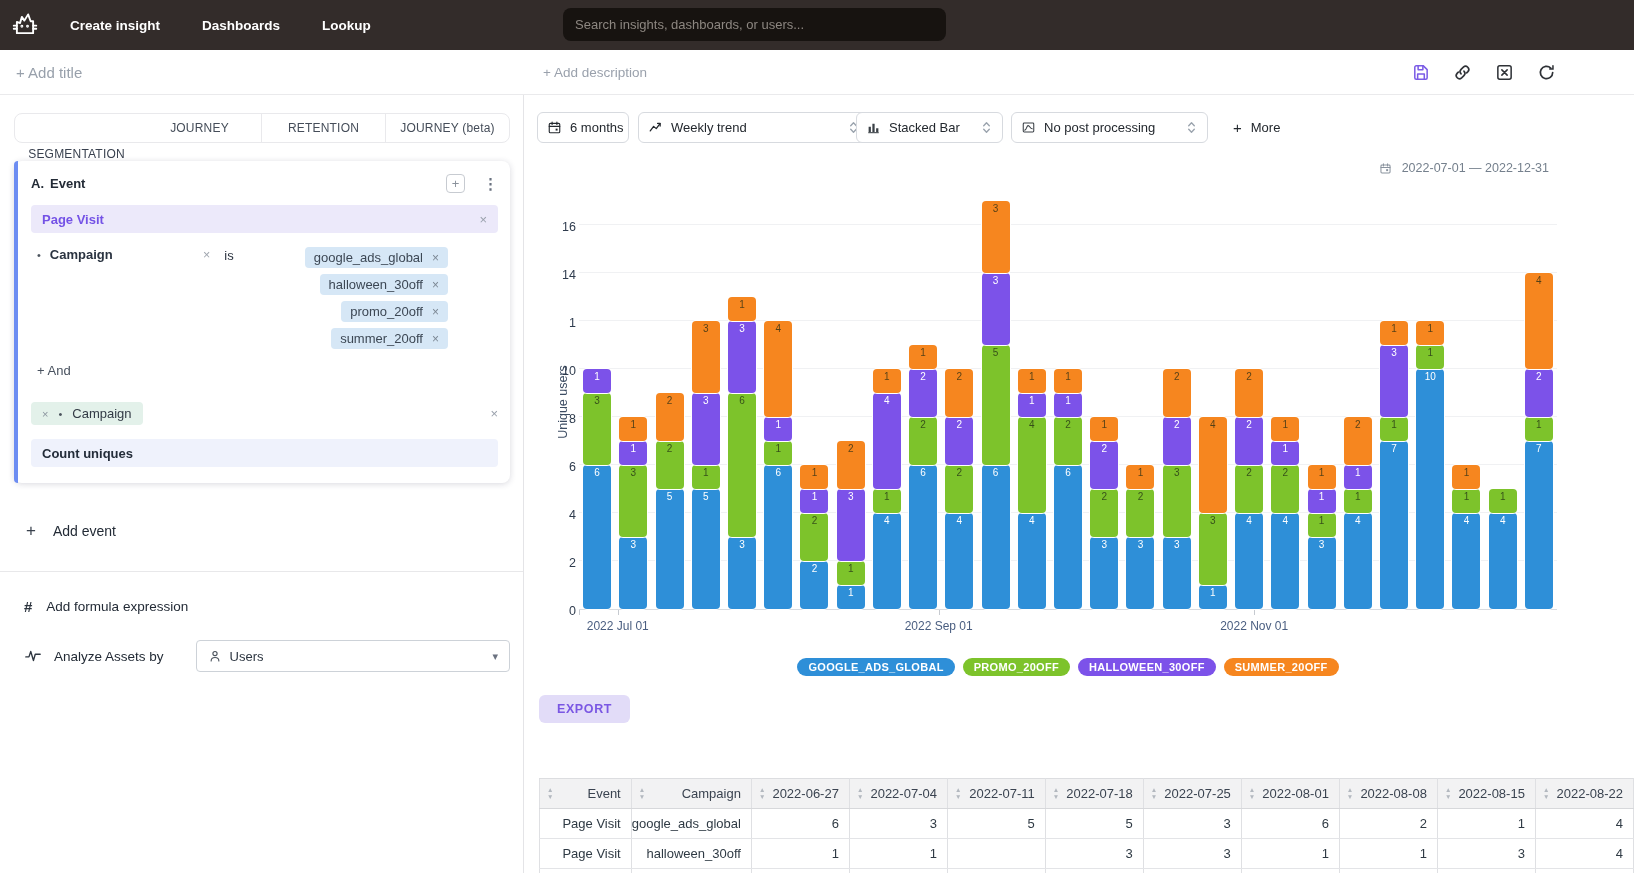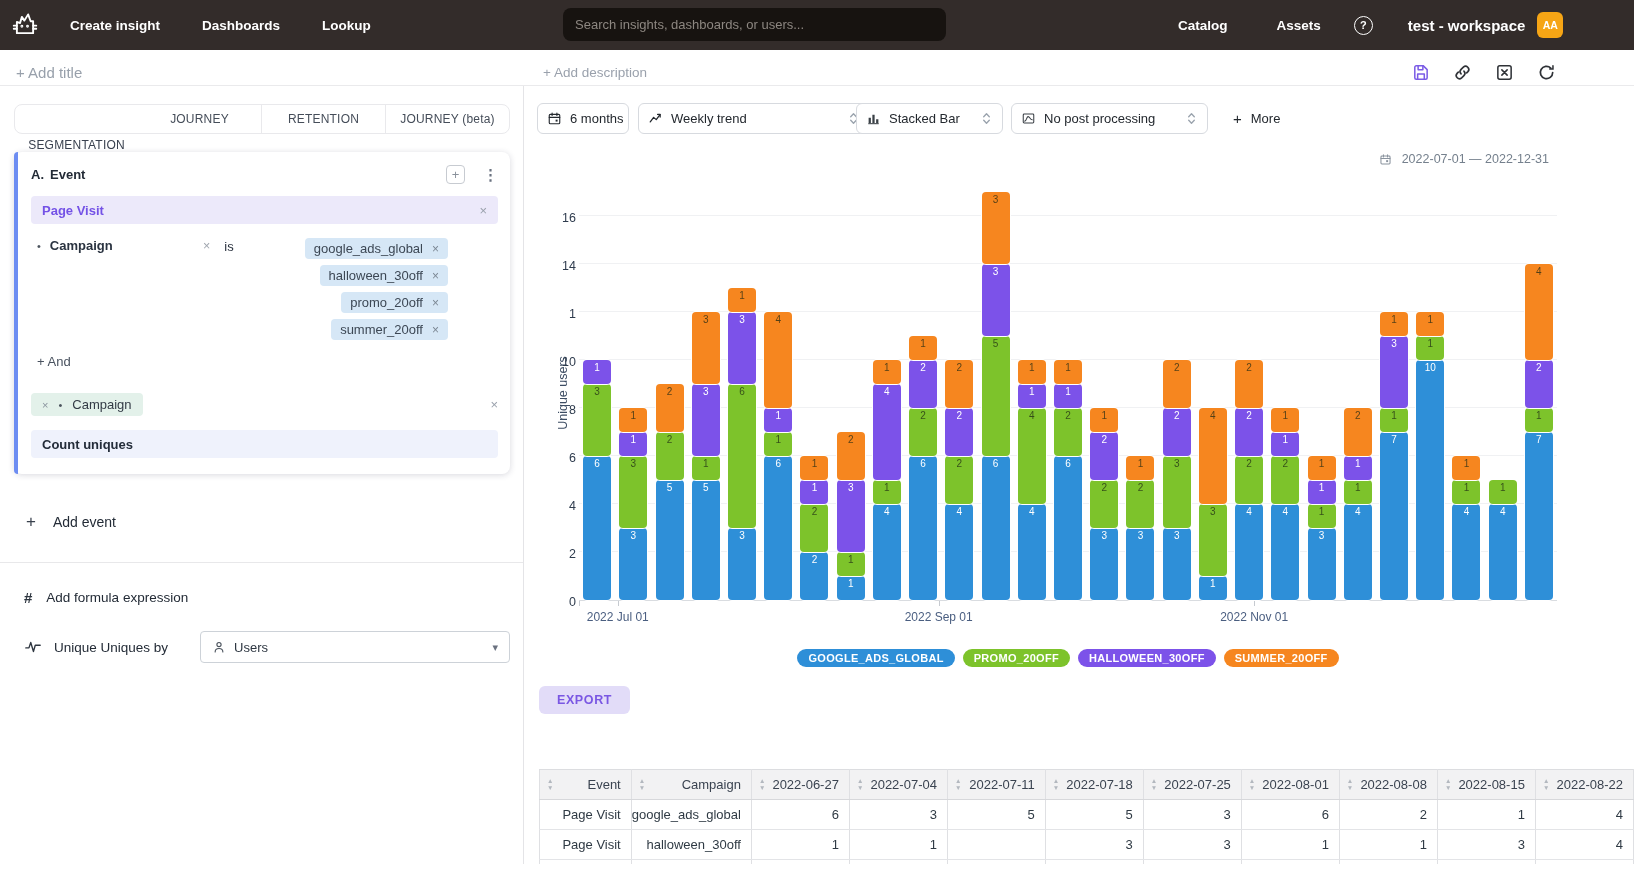--- a/index.html
+++ b/index.html
@@ -16,21 +16,21 @@
   .search input { width:100%; height:100%; background:transparent; border:none; outline:none; color:#C9C4BE; font-size:13px; padding:0 12px; font-family:"Liberation Sans", sans-serif; }
   .search input::placeholder { color:#8D8781; }
   .nav-right { position:absolute; left:1178px; display:flex; align-items:center; }
   .navlink.r1 { margin-right:49px; }
   .navlink.r2 { margin-right:33px; }
   .help-circle { width:19px; height:19px; border:1.6px solid #fff; border-radius:50%; color:#fff; font-size:11px; font-weight:700; display:flex; align-items:center; justify-content:center; cursor:pointer; margin-right:35px; }
   .workspace { color:#fff; font-size:15px; font-weight:700; margin-right:12px; white-space:nowrap; cursor:pointer; }
   .avatar { width:26px; height:26px; border-radius:6px; background:#F6A515; color:#fff; font-size:10.5px; font-weight:700; display:flex; align-items:center; justify-content:center; cursor:pointer; }
 
   
-  .titlebar { position:relative; height:36px; border-bottom:1px solid #EAEAEC; background:#fff; }
+  .titlebar { position:relative; height:45px; border-bottom:1px solid #EAEAEC; background:#fff; }
   .add-title { position:absolute; left:16px; top:14px; color:#98A0AB; font-size:15px; cursor:text; }
   .add-desc  { position:absolute; left:543px; top:15px; color:#9AA1AC; font-size:13.5px; cursor:text; }
   .tb-icons { position:absolute; right:78px; top:12px; display:flex; gap:22px; }
   .tb-icons .ibtn { width:20px; height:20px; display:flex; align-items:center; justify-content:center; cursor:pointer; }
 
   
   .main { position:relative; width:1634px; height:778px; display:flex; }
   .left { width:524px; height:100%; border-right:1px solid #E4E4E7; padding:18px 13px 0 14px; overflow:hidden; background:#fff; }
   .right { position:relative; width:1110px; height:100%; overflow:hidden; background:#fff; }
 
@@ -125,27 +125,20 @@
       </svg>
     </div>
     <nav class="navlinks">
       <span class="navlink">Create insight</span>
       <span class="navlink">Dashboards</span>
       <span class="navlink">Lookup</span>
     </nav>
     <div class="search">
       <input type="text" placeholder="Search insights, dashboards, or users..." style="">
     </div>
-    <div class="nav-right">
-      <span class="navlink r1">Catalog</span>
-      <span class="navlink r2">Assets</span>
-      <span class="help-circle">?</span>
-      <span class="workspace">test - workspace</span>
-      <span class="avatar">AA</span>
-    </div>
   </header>
 
   <div class="titlebar">
     <span class="add-title">+ Add title</span>
     <span class="add-desc">+ Add description</span>
     <div class="tb-icons">
       <span class="ibtn">
         <svg width="19" height="19" viewBox="0 0 20 20" fill="none" stroke="#7B5CE6" stroke-width="1.6" stroke-linejoin="round" stroke-linecap="round">
           <path d="M4 4.5 A1.5 1.5 0 0 1 5.5 3 H13 L17 7 V15.5 A1.5 1.5 0 0 1 15.5 17 H5.5 A1.5 1.5 0 0 1 4 15.5 Z"></path>
           <path d="M7.5 3 V7 H12.5 V3"></path>
@@ -254,21 +247,21 @@
         <span class="hash">#</span>
         <span>Add formula expression</span>
       </div>
 
       <div class="analyze">
         <span>
           <svg width="18" height="18" viewBox="0 0 20 20" fill="none" stroke="#2E3640" stroke-width="1.5" stroke-linecap="round" stroke-linejoin="round">
             <path d="M2 11 h3.5 l2-6 3 10 2-7 h5.5"></path>
           </svg>
         </span>
-        <span class="analyze-label">Unique Uniques by</span>
+        <span class="analyze-label">Analyze Assets by</span>
         <div class="users-select">
           <span>
             <svg width="14" height="14" viewBox="0 0 20 20" fill="none" stroke="#4A525C" stroke-width="1.6" stroke-linecap="round">
               <circle cx="10" cy="6.5" r="3"></circle>
               <path d="M4.5 17 c0-3.2 2.8-4.8 5.5-4.8 s5.5 1.6 5.5 4.8"></path>
             </svg>
           </span>
           <span>Users</span>
           <span class="caret">▾</span>
         </div>

